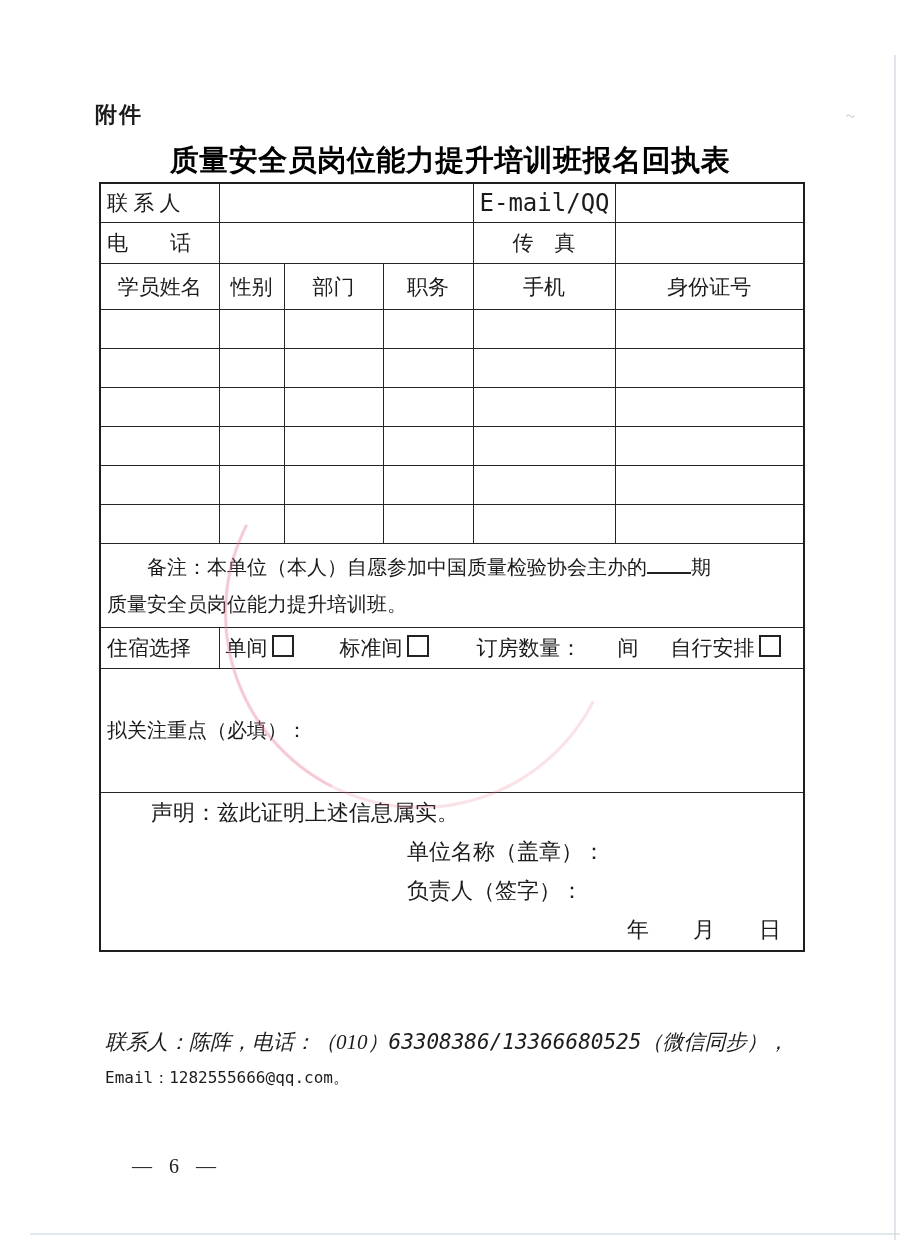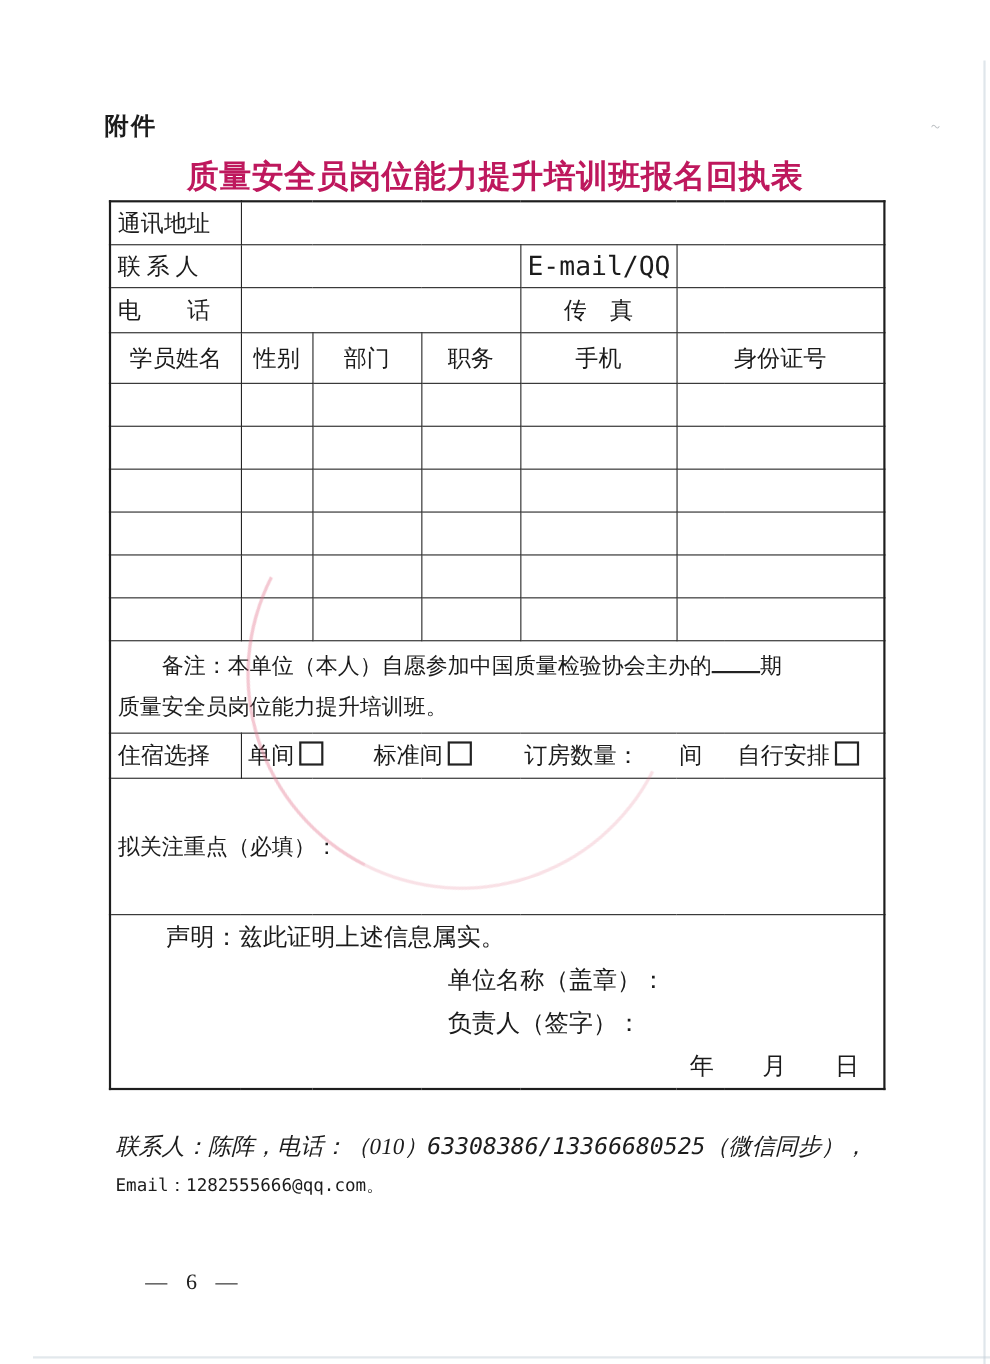--- a/index.html
+++ b/index.html
@@ -10,21 +10,21 @@
   }
   .page{position:absolute;inset:0;}
   .attachment{
     position:absolute;left:95px;top:100px;
     font-family:Liberation Serif, serif;
     font-size:22px;font-weight:700;letter-spacing:2px;
   }
   .title{
     position:absolute;left:0;right:0;top:141px;text-align:center;
     font-family:"Liberation Sans","DejaVu Sans",sans-serif;
-    font-size:29px;font-weight:700;letter-spacing:0.5px;color:#be185d;
+    font-size:29px;font-weight:700;letter-spacing:0.5px;color:#000000;
   }
   table.form{
     position:absolute;left:99px;top:182px;width:704px;
     border-collapse:collapse;table-layout:fixed;
     font-size:21px;color:#1b1b1b;
   }
   table.form td{
     border:1.8px solid #252525;padding:0 6px;vertical-align:middle;
     overflow:hidden;
   }
@@ -86,24 +86,20 @@
         <col style="width:99px">
         <col style="width:90px">
       <col style="width:87px">
         <col style="width:55px">
         <col style="width:44px">
         <col style="width:145px">
     </colgroup>
 
     <tbody>
 
-    <tr class="h38">
-      <td class="lbl">通讯地址</td>
-      <td colspan="7" class="fill"></td>
-    </tr>
 
     <tr class="h38">
       <td class="lbl">联 系 人</td>
       <td colspan="3" class="fill"></td>
       <td colspan="2" class="ctr mono">E-mail/QQ</td>
       <td colspan="2" class="fill"></td>
     </tr>
 
     <tr class="h40">
       <td class="lbl">电　　话</td>

